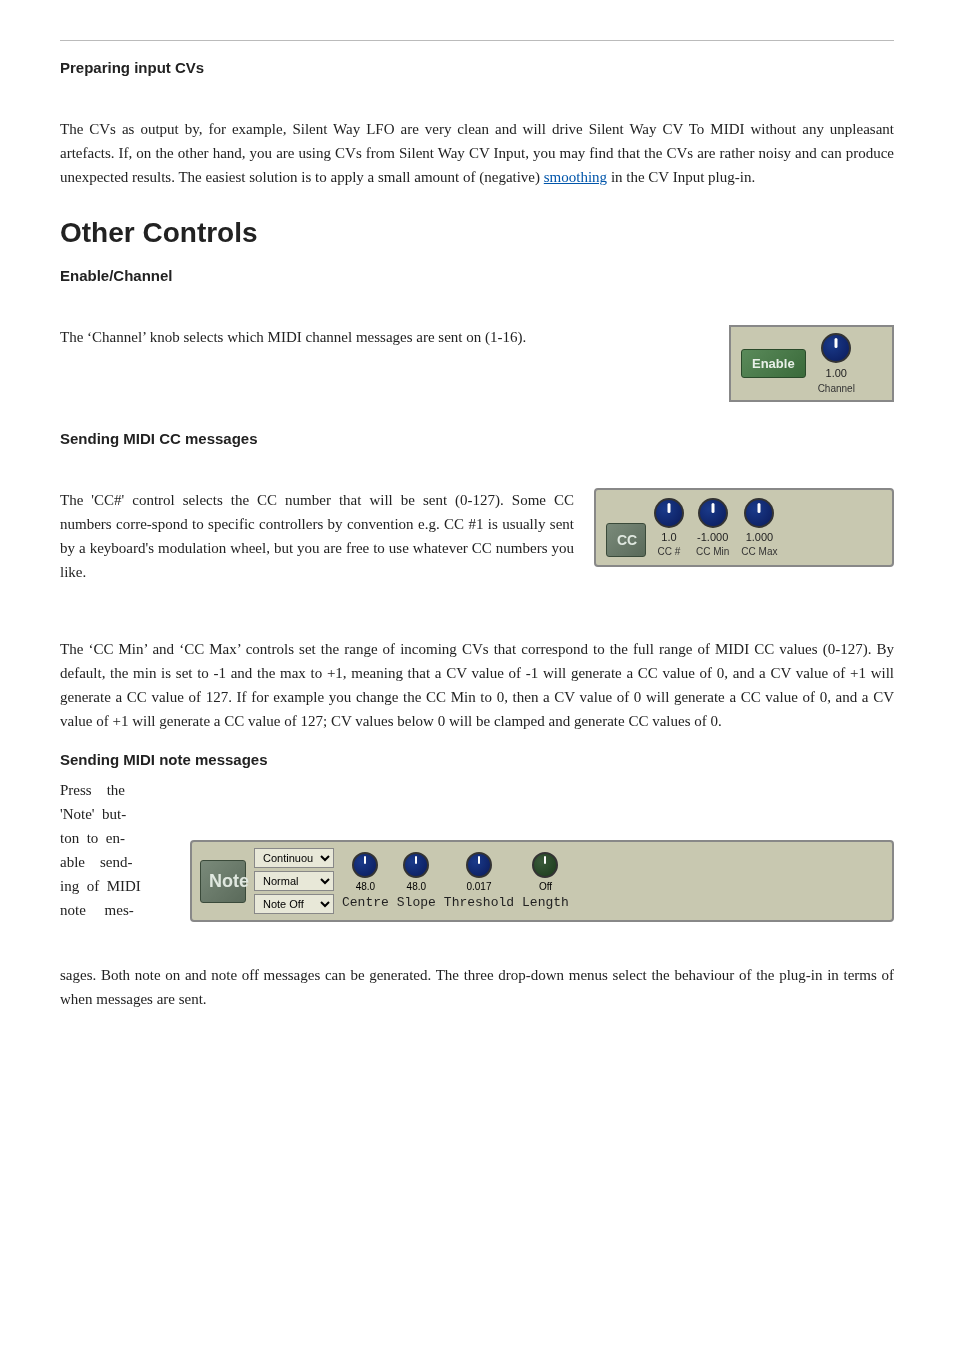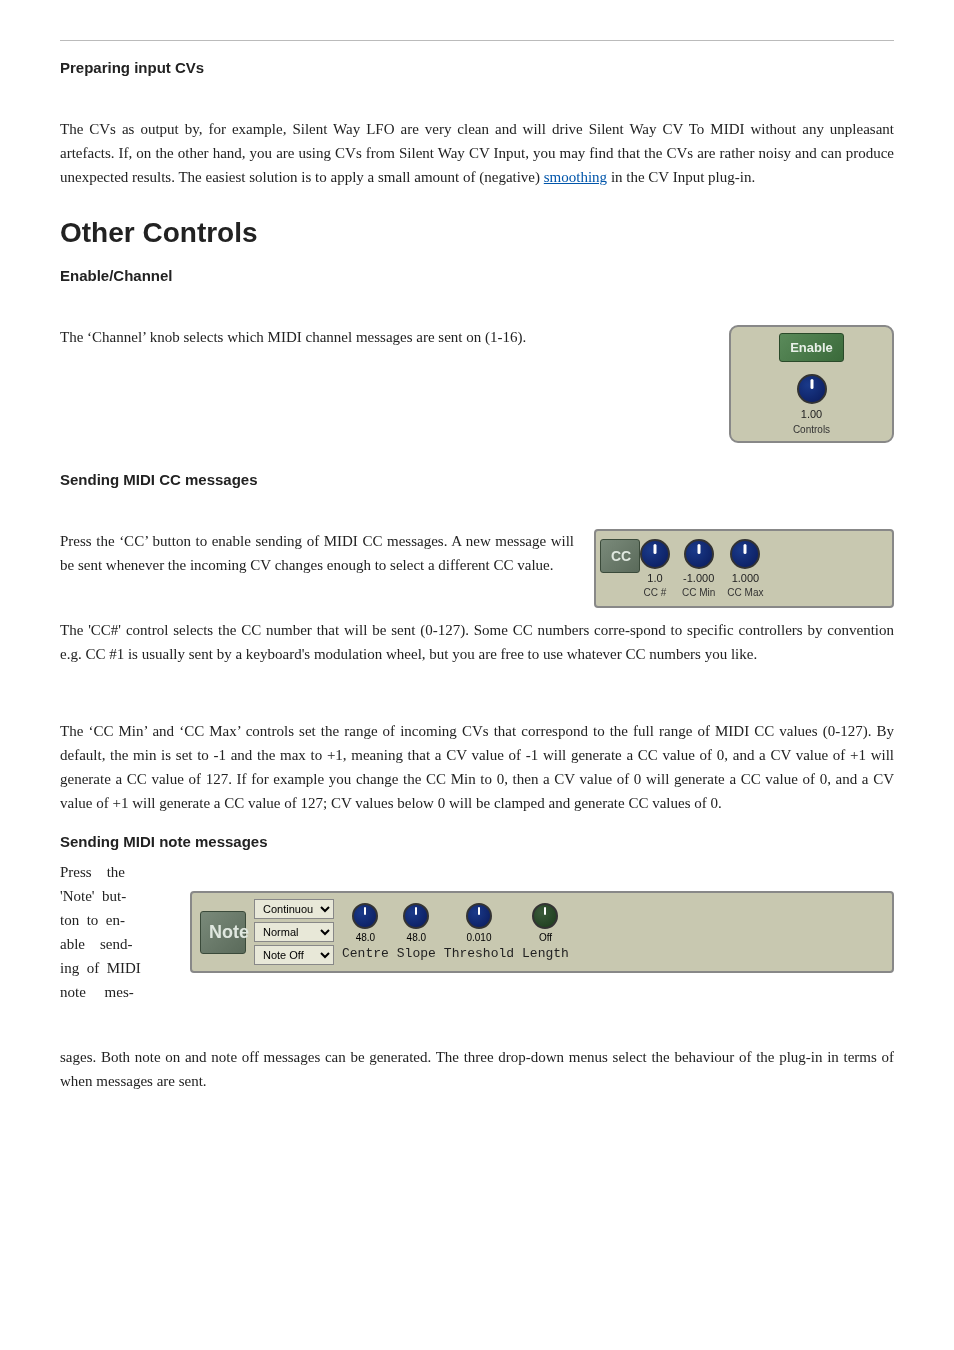--- a/index.html
+++ b/index.html
@@ -39,24 +39,23 @@
       color: #0055aa;
       text-decoration: underline;
     }
 
     
     .enable-channel-widget {
       float: right;
       margin: 0 0 10px 20px;
       background: #c8c8b0;
       border: 2px solid #888;
-      border-radius: 9px;
+      border-radius: 0;
       padding: 6px 10px;
       display: flex;
-      flex-direction: column;
       align-items: center;
       gap: 12px;
       width: 165px;
     }
 
     .enable-btn {
       background: linear-gradient(135deg, #5a8a5a 0%, #3a6a3a 100%);
       color: #e8f0e8;
       font-size: 13px;
       font-weight: bold;
@@ -114,25 +113,25 @@
     
     .cc-widget-wrapper {
       float: right;
       margin: 0 0 10px 20px;
     }
 
     .cc-widget {
       background: #c8c8b0;
       border: 2px solid #888;
       border-radius: 4px;
-      padding: 8px 4px;
+      padding: 8px 10px;
       display: flex;
       flex-direction: row;
-      align-items: flex-start;
-      gap: 0;
+      align-items: flex-end;
+      gap: 8px;
       width: 300px;
     }
 
     .cc-button {
       background: linear-gradient(135deg, #7a8a7a, #5a6a5a);
       color: #e0e8e0;
       font-size: 14px;
       font-weight: bold;
       border: 1px solid #3a4a3a;
       border-radius: 3px;
@@ -153,21 +152,21 @@
       display: flex;
       flex-direction: column;
       align-items: center;
       gap: 3px;
     }
 
     
     .note-widget-wrapper {
       display: flex;
       flex-direction: row;
-      align-items: center;
+      align-items: flex-end;
       gap: 0;
       margin: 10px 0 16px 0;
     }
 
     .note-left-text {
       font-size: 15px;
       line-height: 1.6;
       width: 130px;
       flex-shrink: 0;
     }
@@ -293,21 +292,21 @@
 
 <h3 class="sub-title">Enable/Channel</h3>
 
 <div class="clearfix">
 
   <div class="enable-channel-widget">
     <button class="enable-btn">Enable</button>
     <div class="channel-knob-area">
       <div class="knob"></div>
       <span class="knob-value">1.00</span>
-      <span class="knob-label">Controls</span>
+      <span class="knob-label">Channel</span>
     </div>
   </div>
 
   <p>The ‘Channel’ knob selects which MIDI channel messages are sent on (1-16).</p>
 </div>
 
 <h3 class="sub-title">Sending MIDI CC messages</h3>
 
 <div class="clearfix">
 
@@ -327,21 +326,20 @@
         </div>
         <div class="knob-col">
           <div class="knob"></div>
           <span class="knob-value">1.000</span>
           <span class="knob-label">CC Max</span>
         </div>
       </div>
     </div>
   </div>
 
-  <p>Press the ‘CC’ button to enable sending of MIDI CC messages. A new message will be sent whenever the incoming CV changes enough to select a different CC value.</p>
   <p>
     The 'CC#' control selects the CC number that will be sent (0-127). Some CC numbers corre-spond to specific controllers by convention e.g. CC #1 is usually sent by a keyboard's modulation wheel, but you are free to use whatever CC numbers you like.
   </p>
 </div>
 
 <p>The ‘CC Min’ and ‘CC Max’ controls set the range of incoming CVs that correspond to the full range of MIDI CC values (0-127). By default, the min is set to -1 and the max to +1, meaning that a CV value of -1 will generate a CC value of 0, and a CV value of +1 will generate a CC value of 127. If for example you change the CC Min to 0, then a CV value of 0 will generate a CC value of 0, and a CV value of +1 will generate a CC value of 127; CV values below 0 will be clamped and generate CC values of 0.</p>
 
 <h3 class="sub-title">Sending MIDI note messages</h3>
 
 <div class="note-widget-wrapper">
@@ -379,21 +377,21 @@
         <span class="knob-small-value">48.0</span>
         <span class="knob-small-label">Centre</span>
       </div>
       <div class="note-knob-col">
         <div class="knob-small"></div>
         <span class="knob-small-value">48.0</span>
         <span class="knob-small-label">Slope</span>
       </div>
       <div class="note-knob-col">
         <div class="knob-small"></div>
-        <span class="knob-small-value">0.010</span>
+        <span class="knob-small-value">0.017</span>
         <span class="knob-small-label">Threshold</span>
       </div>
       <div class="note-knob-col">
         <div class="knob-small" style="background: radial-gradient(circle at 35% 35%, #3a5a3a, #1a3a1a);"></div>
         <span class="knob-small-value">Off</span>
         <span class="knob-small-label">Length</span>
       </div>
     </div>
   </div>
 </div>

